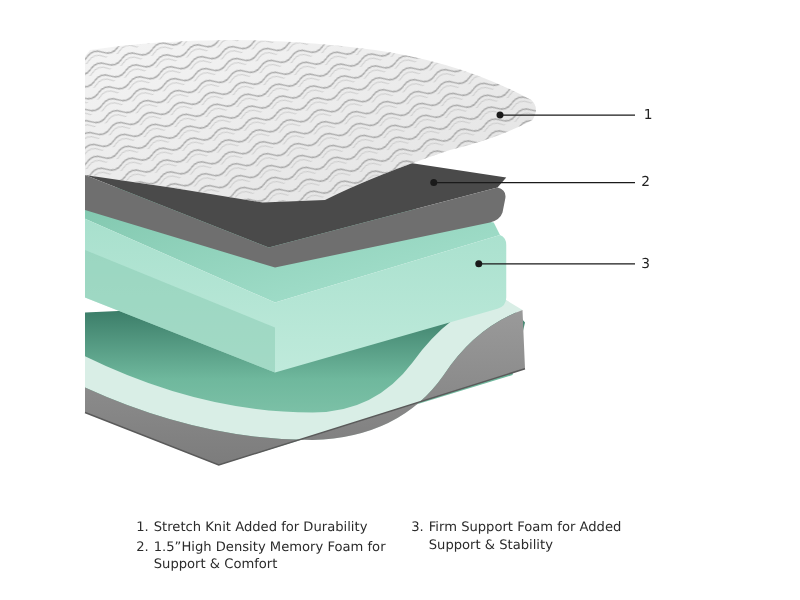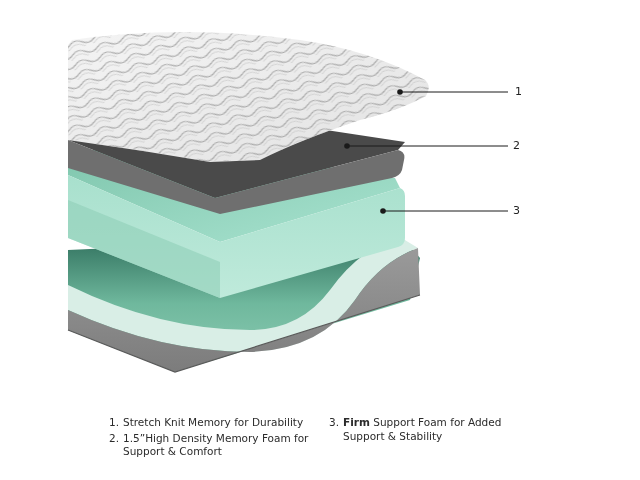--- a/index.html
+++ b/index.html
@@ -4,21 +4,21 @@
   <style>
     html, body { margin: 0; padding: 0; background: #ffffff; }
     body { width: 640px; height: 480px; position: relative; overflow: hidden;
            font-family: "DejaVu Sans", "Liberation Sans", sans-serif; color: #2a2a2a; }
     .diagram { position: absolute; left: 0; top: 0; width: 640px; height: 400px; }
     .callout-label { position: absolute; font-size: 11px; color: #222; }
     .legend { position: absolute; top: 416px; font-size: 10.5px; line-height: 13.5px; color: #2b2b2b; }
     .legend-item { display: flex; }
     .legend-num { width: 14px; flex: 0 0 14px; }
     .legend-item + .legend-item { margin-top: 2px; }
-    .bold { font-weight: bold; text-align: right; }
+    .bold { font-weight: normal; text-align: right; }
   </style>
 </head>
 <body>
 
 <div class="diagram">
   <svg width="640" height="400" viewBox="0 0 640 400">
     <defs>
       <linearGradient id="gBaseSide" x1="0" y1="0" x2="0" y2="1">
         <stop offset="0" stop-color="#9a9a9a"></stop>
         <stop offset="1" stop-color="#7c7c7c"></stop>
@@ -84,21 +84,21 @@
   </svg>
 
   <span class="callout-label" style="left:515px; top:85px;">1</span>
   <span class="callout-label" style="left:513px; top:139px;">2</span>
   <span class="callout-label" style="left:513px; top:204px;">3</span>
 </div>
 
 <div class="legend" style="left:109px; width:210px;">
   <div class="legend-item">
     <span class="legend-num">1.</span>
-    <span>Stretch Knit Memory for Durability</span>
+    <span>Stretch Knit Added for Durability</span>
   </div>
   <div class="legend-item">
     <span class="legend-num">2.</span>
     <span>1.5”High Density Memory Foam for Support &amp; Comfort</span>
   </div>
 </div>
 
 <div class="legend" style="left:329px; width:210px;">
   <div class="legend-item">
     <span class="legend-num">3.</span>

